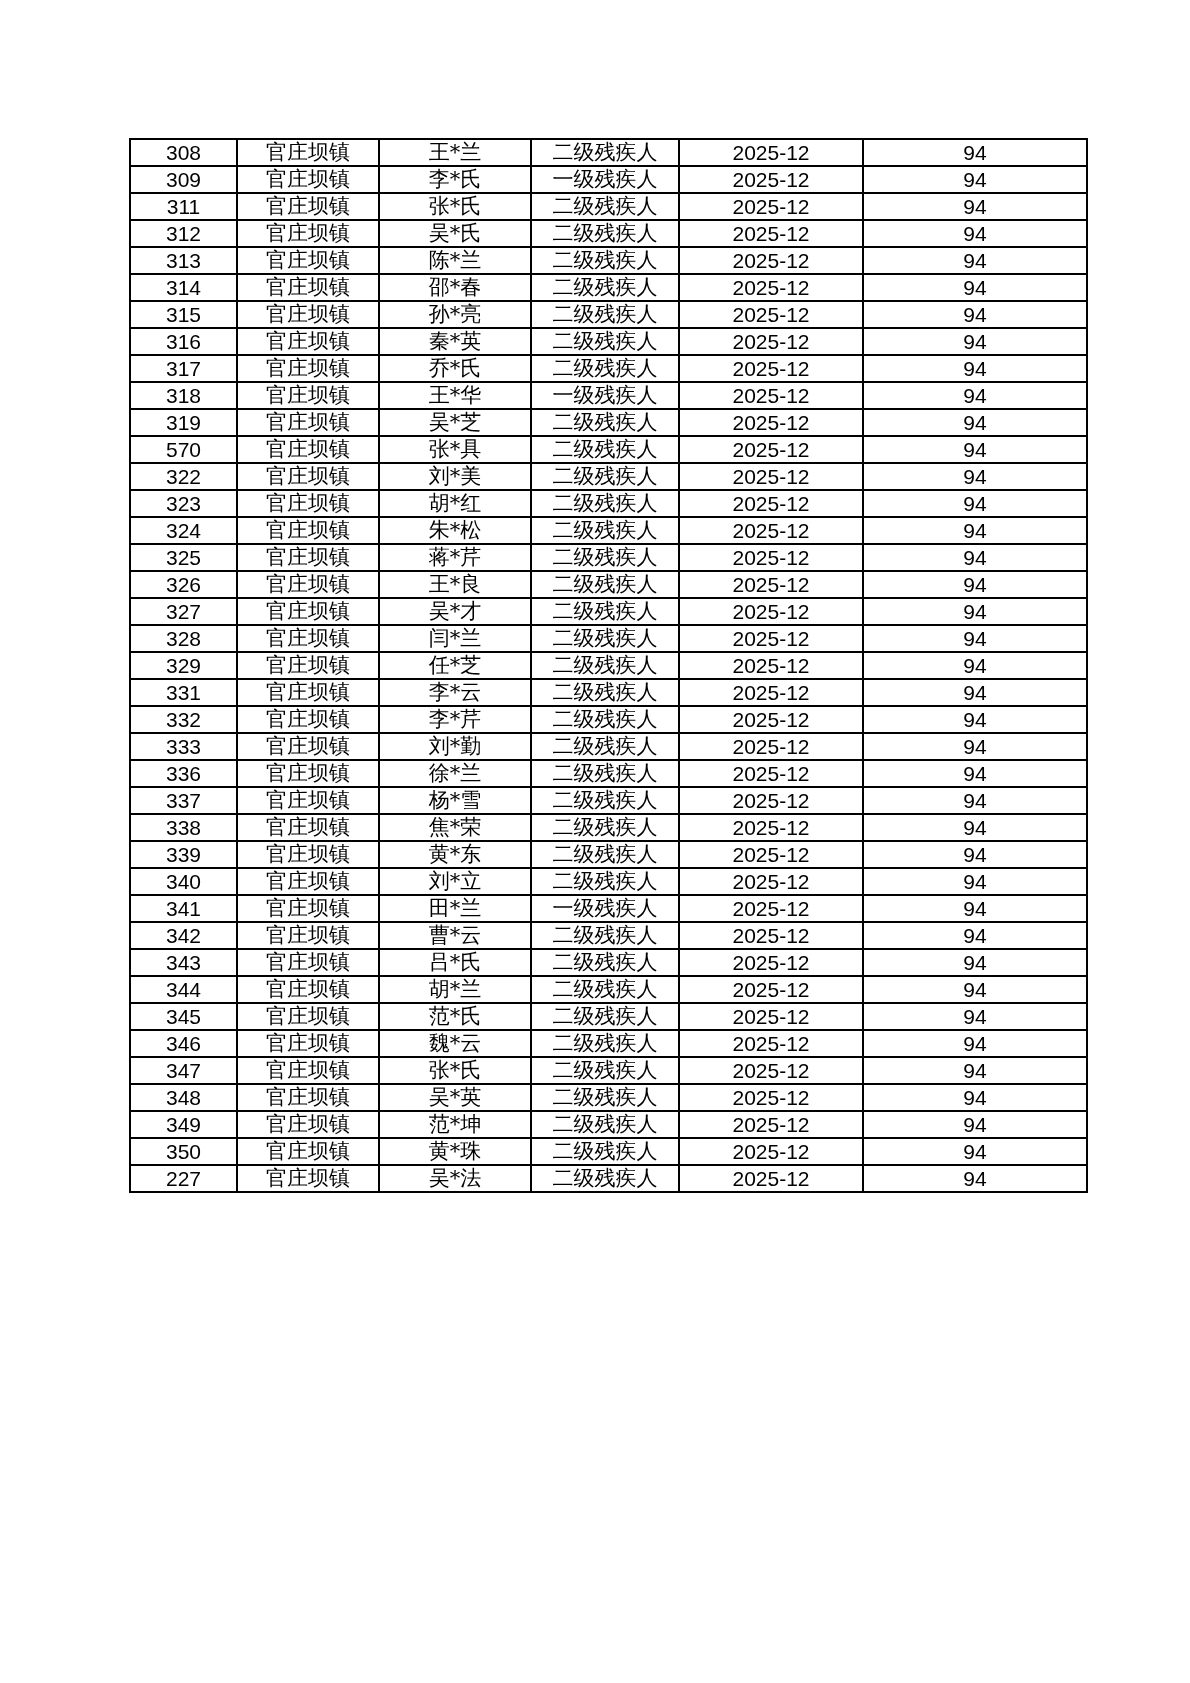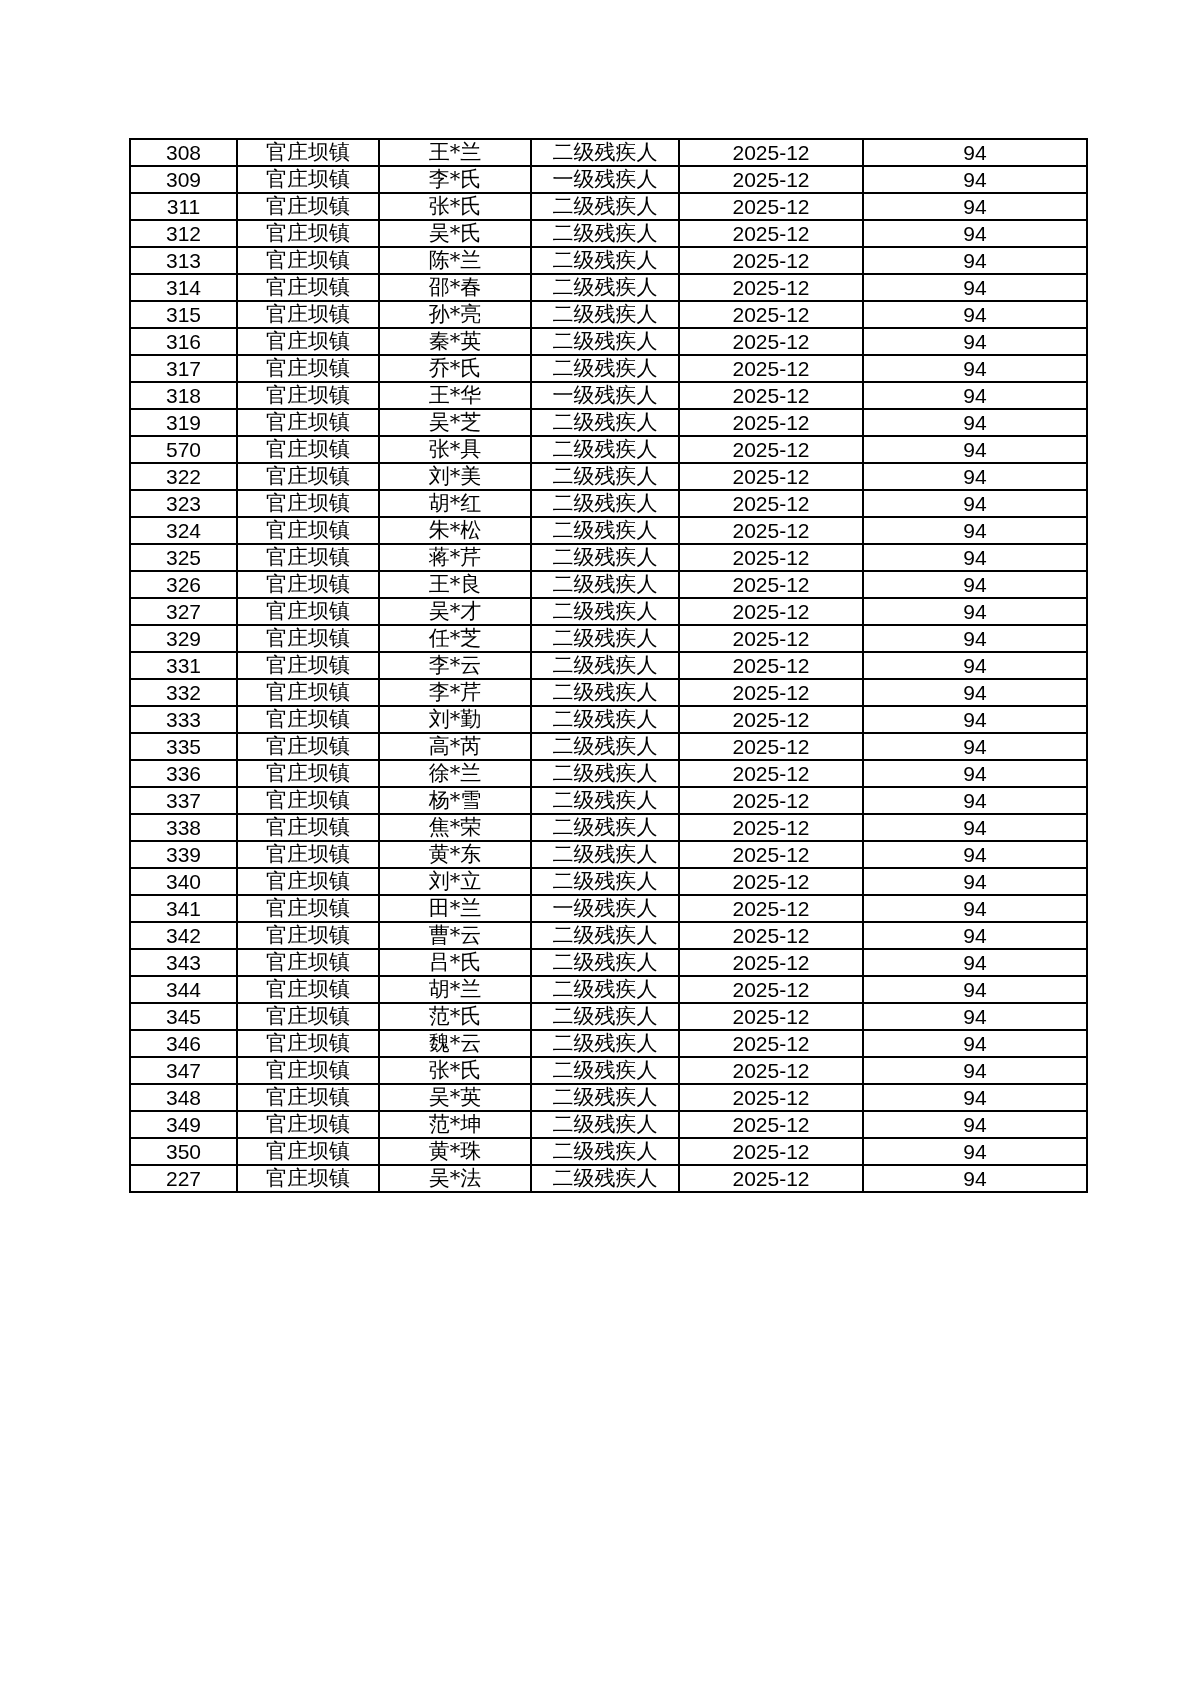--- a/index.html
+++ b/index.html
@@ -204,20 +204,28 @@
         </tr>
         <tr>
           <td class="num">327</td>
           <td class="cjk">官庄坝镇</td>
           <td class="cjk">吴*才</td>
           <td class="cjk">二级残疾人</td>
           <td class="num">2025-12</td>
           <td class="num">94</td>
         </tr>
         <tr>
+          <td class="num">328</td>
+          <td class="cjk">官庄坝镇</td>
+          <td class="cjk">闫*兰</td>
+          <td class="cjk">二级残疾人</td>
+          <td class="num">2025-12</td>
+          <td class="num">94</td>
+        </tr>
+        <tr>
           <td class="num">329</td>
           <td class="cjk">官庄坝镇</td>
           <td class="cjk">任*芝</td>
           <td class="cjk">二级残疾人</td>
           <td class="num">2025-12</td>
           <td class="num">94</td>
         </tr>
         <tr>
           <td class="num">331</td>
           <td class="cjk">官庄坝镇</td>
@@ -231,28 +239,20 @@
           <td class="cjk">官庄坝镇</td>
           <td class="cjk">李*芹</td>
           <td class="cjk">二级残疾人</td>
           <td class="num">2025-12</td>
           <td class="num">94</td>
         </tr>
         <tr>
           <td class="num">333</td>
           <td class="cjk">官庄坝镇</td>
           <td class="cjk">刘*勤</td>
-          <td class="cjk">二级残疾人</td>
-          <td class="num">2025-12</td>
-          <td class="num">94</td>
-        </tr>
-        <tr>
-          <td class="num">335</td>
-          <td class="cjk">官庄坝镇</td>
-          <td class="cjk">高*芮</td>
           <td class="cjk">二级残疾人</td>
           <td class="num">2025-12</td>
           <td class="num">94</td>
         </tr>
         <tr>
           <td class="num">336</td>
           <td class="cjk">官庄坝镇</td>
           <td class="cjk">徐*兰</td>
           <td class="cjk">二级残疾人</td>
           <td class="num">2025-12</td>

